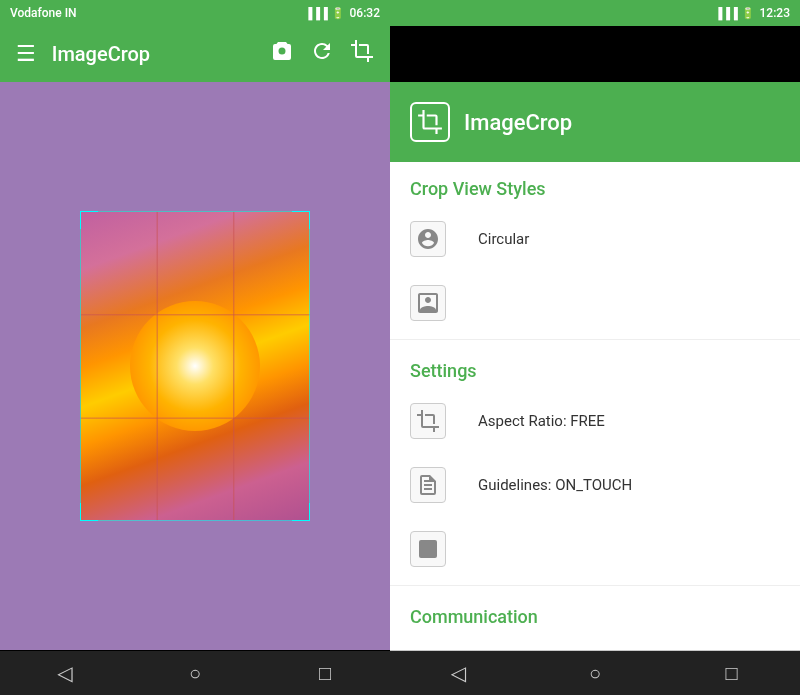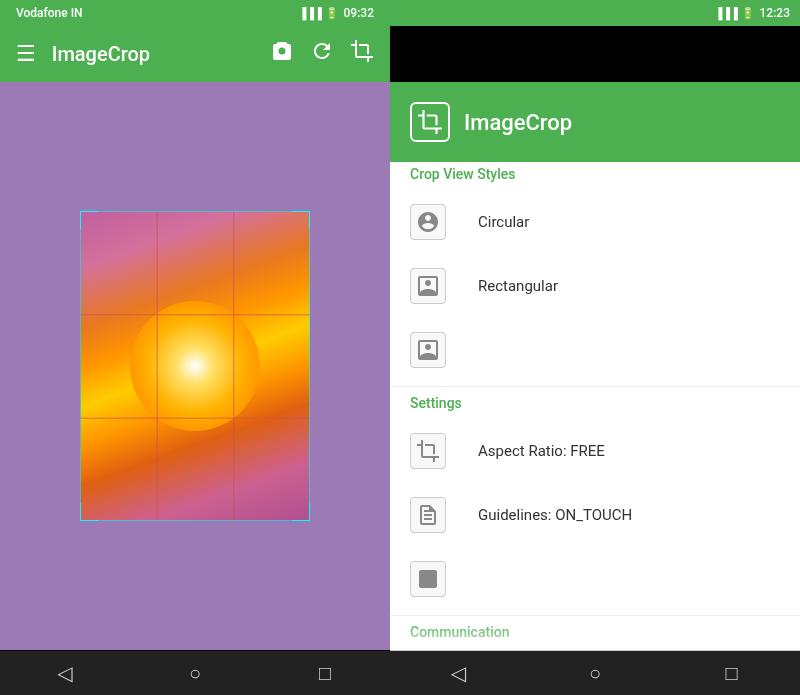--- a/index.html
+++ b/index.html
@@ -2,21 +2,21 @@
 <html><head>
   <meta charset="utf-8">
   <style>
     * { margin: 0; padding: 0; box-sizing: border-box; }
     body { width: 800px; height: 695px; overflow: hidden; font-family: 'Roboto', Arial, sans-serif; display: flex; flex-direction: column; background: #000; }
 
     
     .status-bar-left {
       position: absolute; top: 0; left: 0; width: 390px; height: 26px;
       background: #4CAF50; display: flex; align-items: center; justify-content: space-between;
-      padding: 0 16px; z-index: 100;
+      padding: 0 10px; z-index: 100;
     }
     .status-bar-right {
       position: absolute; top: 0; left: 390px; width: 410px; height: 26px;
       background: #4CAF50; display: flex; align-items: center; justify-content: space-between;
       padding: 0 10px; z-index: 100;
     }
     .status-text { color: white; font-size: 12px; font-weight: 500; }
     .status-icons { display: flex; align-items: center; gap: 4px; }
     .status-icon { color: white; font-size: 11px; }
 
@@ -136,22 +136,22 @@
       width: 40px; height: 40px;
       border: 2px solid white; border-radius: 6px;
       display: flex; align-items: center; justify-content: center;
       color: white; font-size: 22px;
     }
     .drawer-header-title { color: white; font-size: 22px; font-weight: 500; }
 
     .drawer-body { padding: 0; }
 
     .section-header {
-      padding: 4px 20px 8px;
-      color: #4CAF50; font-size: 14px; font-weight: 500; text-transform: none;
+      padding: 16px 20px 8px;
+      color: #4CAF50; font-size: 18px; font-weight: 500; text-transform: none;
     }
 
     .menu-item {
       display: flex; align-items: center; padding: 14px 20px; gap: 32px;
       cursor: pointer; transition: background 0.1s;
     }
 
     .menu-item-icon {
       width: 36px; height: 36px;
       border: 1px solid #ccc; border-radius: 4px;
@@ -187,21 +187,21 @@
     }
   </style>
 </head>
 <body>
 
 <div class="status-bar-left">
   <span class="status-text">Vodafone IN</span>
   <div class="status-icons">
     <span class="status-icon">▐▐▐</span>
     <span class="status-icon">🔋</span>
-    <span class="status-text">09:32</span>
+    <span class="status-text">06:32</span>
   </div>
 </div>
 
 <div class="status-bar-right">
   <div></div>
   <div class="status-icons">
     <span class="status-icon">▐▐▐</span>
     <span class="status-icon">🔋</span>
     <span class="status-text">12:23</span>
   </div>
@@ -274,28 +274,20 @@
 
       <div class="menu-item">
         <div class="menu-item-icon">
           <svg width="24" height="24" viewBox="0 0 24 24" fill="#888">
             <path d="M12 2C6.48 2 2 6.48 2 12s4.48 10 10 10 10-4.48 10-10S17.52 2 12 2zm0 3c1.66 0 3 1.34 3 3s-1.34 3-3 3-3-1.34-3-3 1.34-3 3-3zm0 14.2a7.2 7.2 0 0 1-6-3.22c.03-1.99 4-3.08 6-3.08 1.99 0 5.97 1.09 6 3.08a7.2 7.2 0 0 1-6 3.22z"></path>
           </svg>
         </div>
         <span class="menu-item-label">Circular</span>
       </div>
 
-      <div class="menu-item">
-        <div class="menu-item-icon">
-          <svg width="24" height="24" viewBox="0 0 24 24" fill="#888">
-            <path d="M20 2H4C2.9 2 2 2.9 2 4v16c0 1.1.9 2 2 2h16c1.1 0 2-.9 2-2V4c0-1.1-.9-2-2-2zm0 18H4V4h16v16zm-8-14c-1.66 0-3 1.34-3 3s1.34 3 3 3 3-1.34 3-3-1.34-3-3-3zm0 9c-2.67 0-8 1.34-8 4v1h16v-1c0-2.66-5.33-4-8-4z"></path>
-          </svg>
-        </div>
-        <span class="menu-item-label">Rectangular</span>
-      </div>
 
       <div class="menu-item">
         <div class="menu-item-icon">
           <svg width="24" height="24" viewBox="0 0 24 24" fill="#888">
             <path d="M20 2H4C2.9 2 2 2.9 2 4v16c0 1.1.9 2 2 2h16c1.1 0 2-.9 2-2V4c0-1.1-.9-2-2-2zm0 18H4V4h16v16zm-8-14c-1.66 0-3 1.34-3 3s1.34 3 3 3 3-1.34 3-3-1.34-3-3-3zm0 9c-2.67 0-8 1.34-8 4v1h16v-1c0-2.66-5.33-4-8-4z"></path>
           </svg>
         </div>
       </div>
 
       <div class="divider"></div>

